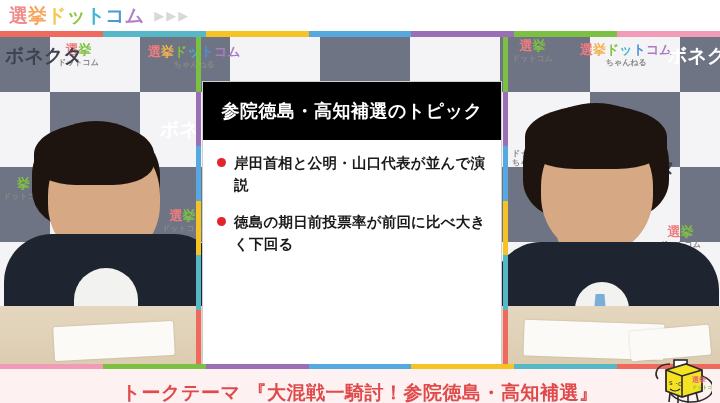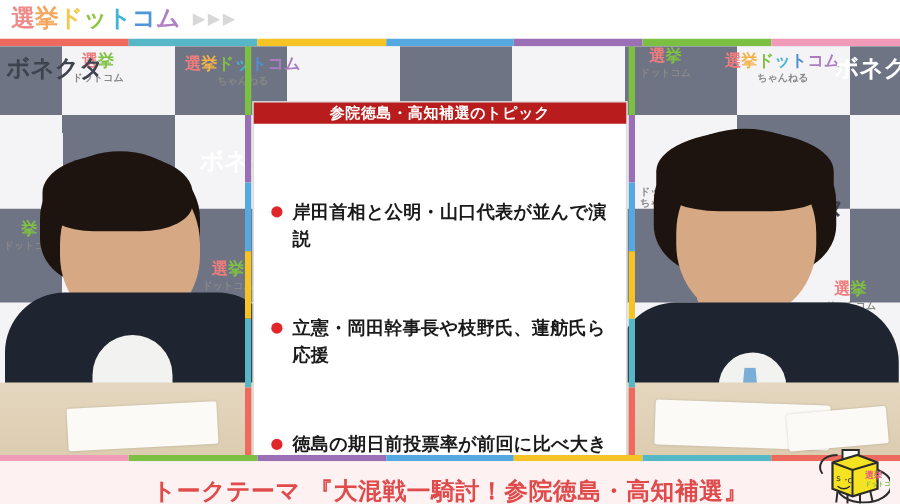--- a/index.html
+++ b/index.html
@@ -81,26 +81,26 @@
   .vstrip-left{ left:196px; }
   .vstrip-right{ left:503px; }
 
   
   .panel{
     position:absolute; left:202px; top:44px; width:300px; height:320px;
     background:#ffffff; border:1px solid #cfcfcf;
     display:flex; flex-direction:column;
   }
   .panel-head{
-    height:58px; background:#b91c1c; color:#ffffff;
+    height:58px; background:#000000; color:#ffffff;
     display:flex; align-items:center; justify-content:center;
-    font-size:12px; font-weight:bold; letter-spacing:.5px;
+    font-size:18px; font-weight:bold; letter-spacing:.5px;
   }
   .panel-body{ flex:1; padding:12px 14px 6px 14px; }
-  .bullet{ display:flex; margin-bottom:14px;margin-top:48px; }
+  .bullet{ display:flex; margin-bottom:14px; }
   .dot{
     width:9px; height:9px; border-radius:50%; background:#e2252b;
     flex:0 0 9px; margin-top:6px; margin-right:8px;
   }
   .btext{
     font-size:14.5px; line-height:1.55; color:#1a1a1a; font-weight:bold;
     letter-spacing:.2px;
   }
 
   
@@ -224,24 +224,20 @@
 
   <div class="panel">
     <div class="panel-head">参院徳島・高知補選のトピック</div>
     <div class="panel-body">
       <div class="bullet">
         <div class="dot"></div>
         <div class="btext">岸田首相と公明・山口代表が並んで演説</div>
       </div>
       <div class="bullet">
         <div class="dot"></div>
-        <div class="btext">立憲・岡田幹事長や枝野氏、蓮舫氏ら応援</div>
-      </div>
-      <div class="bullet">
-        <div class="dot"></div>
         <div class="btext">徳島の期日前投票率が前回に比べ大きく下回る</div>
       </div>
     </div>
   </div>
 </div>
 
 <div class="stripe stripe-bottom" id="stripe-bottom">
     <div style="background: rgb(241, 155, 184); flex: 1 1 0px;"></div>
     <div style="background: rgb(123, 192, 67); flex: 1 1 0px;"></div>
     <div style="background: rgb(154, 111, 181); flex: 1 1 0px;"></div>

